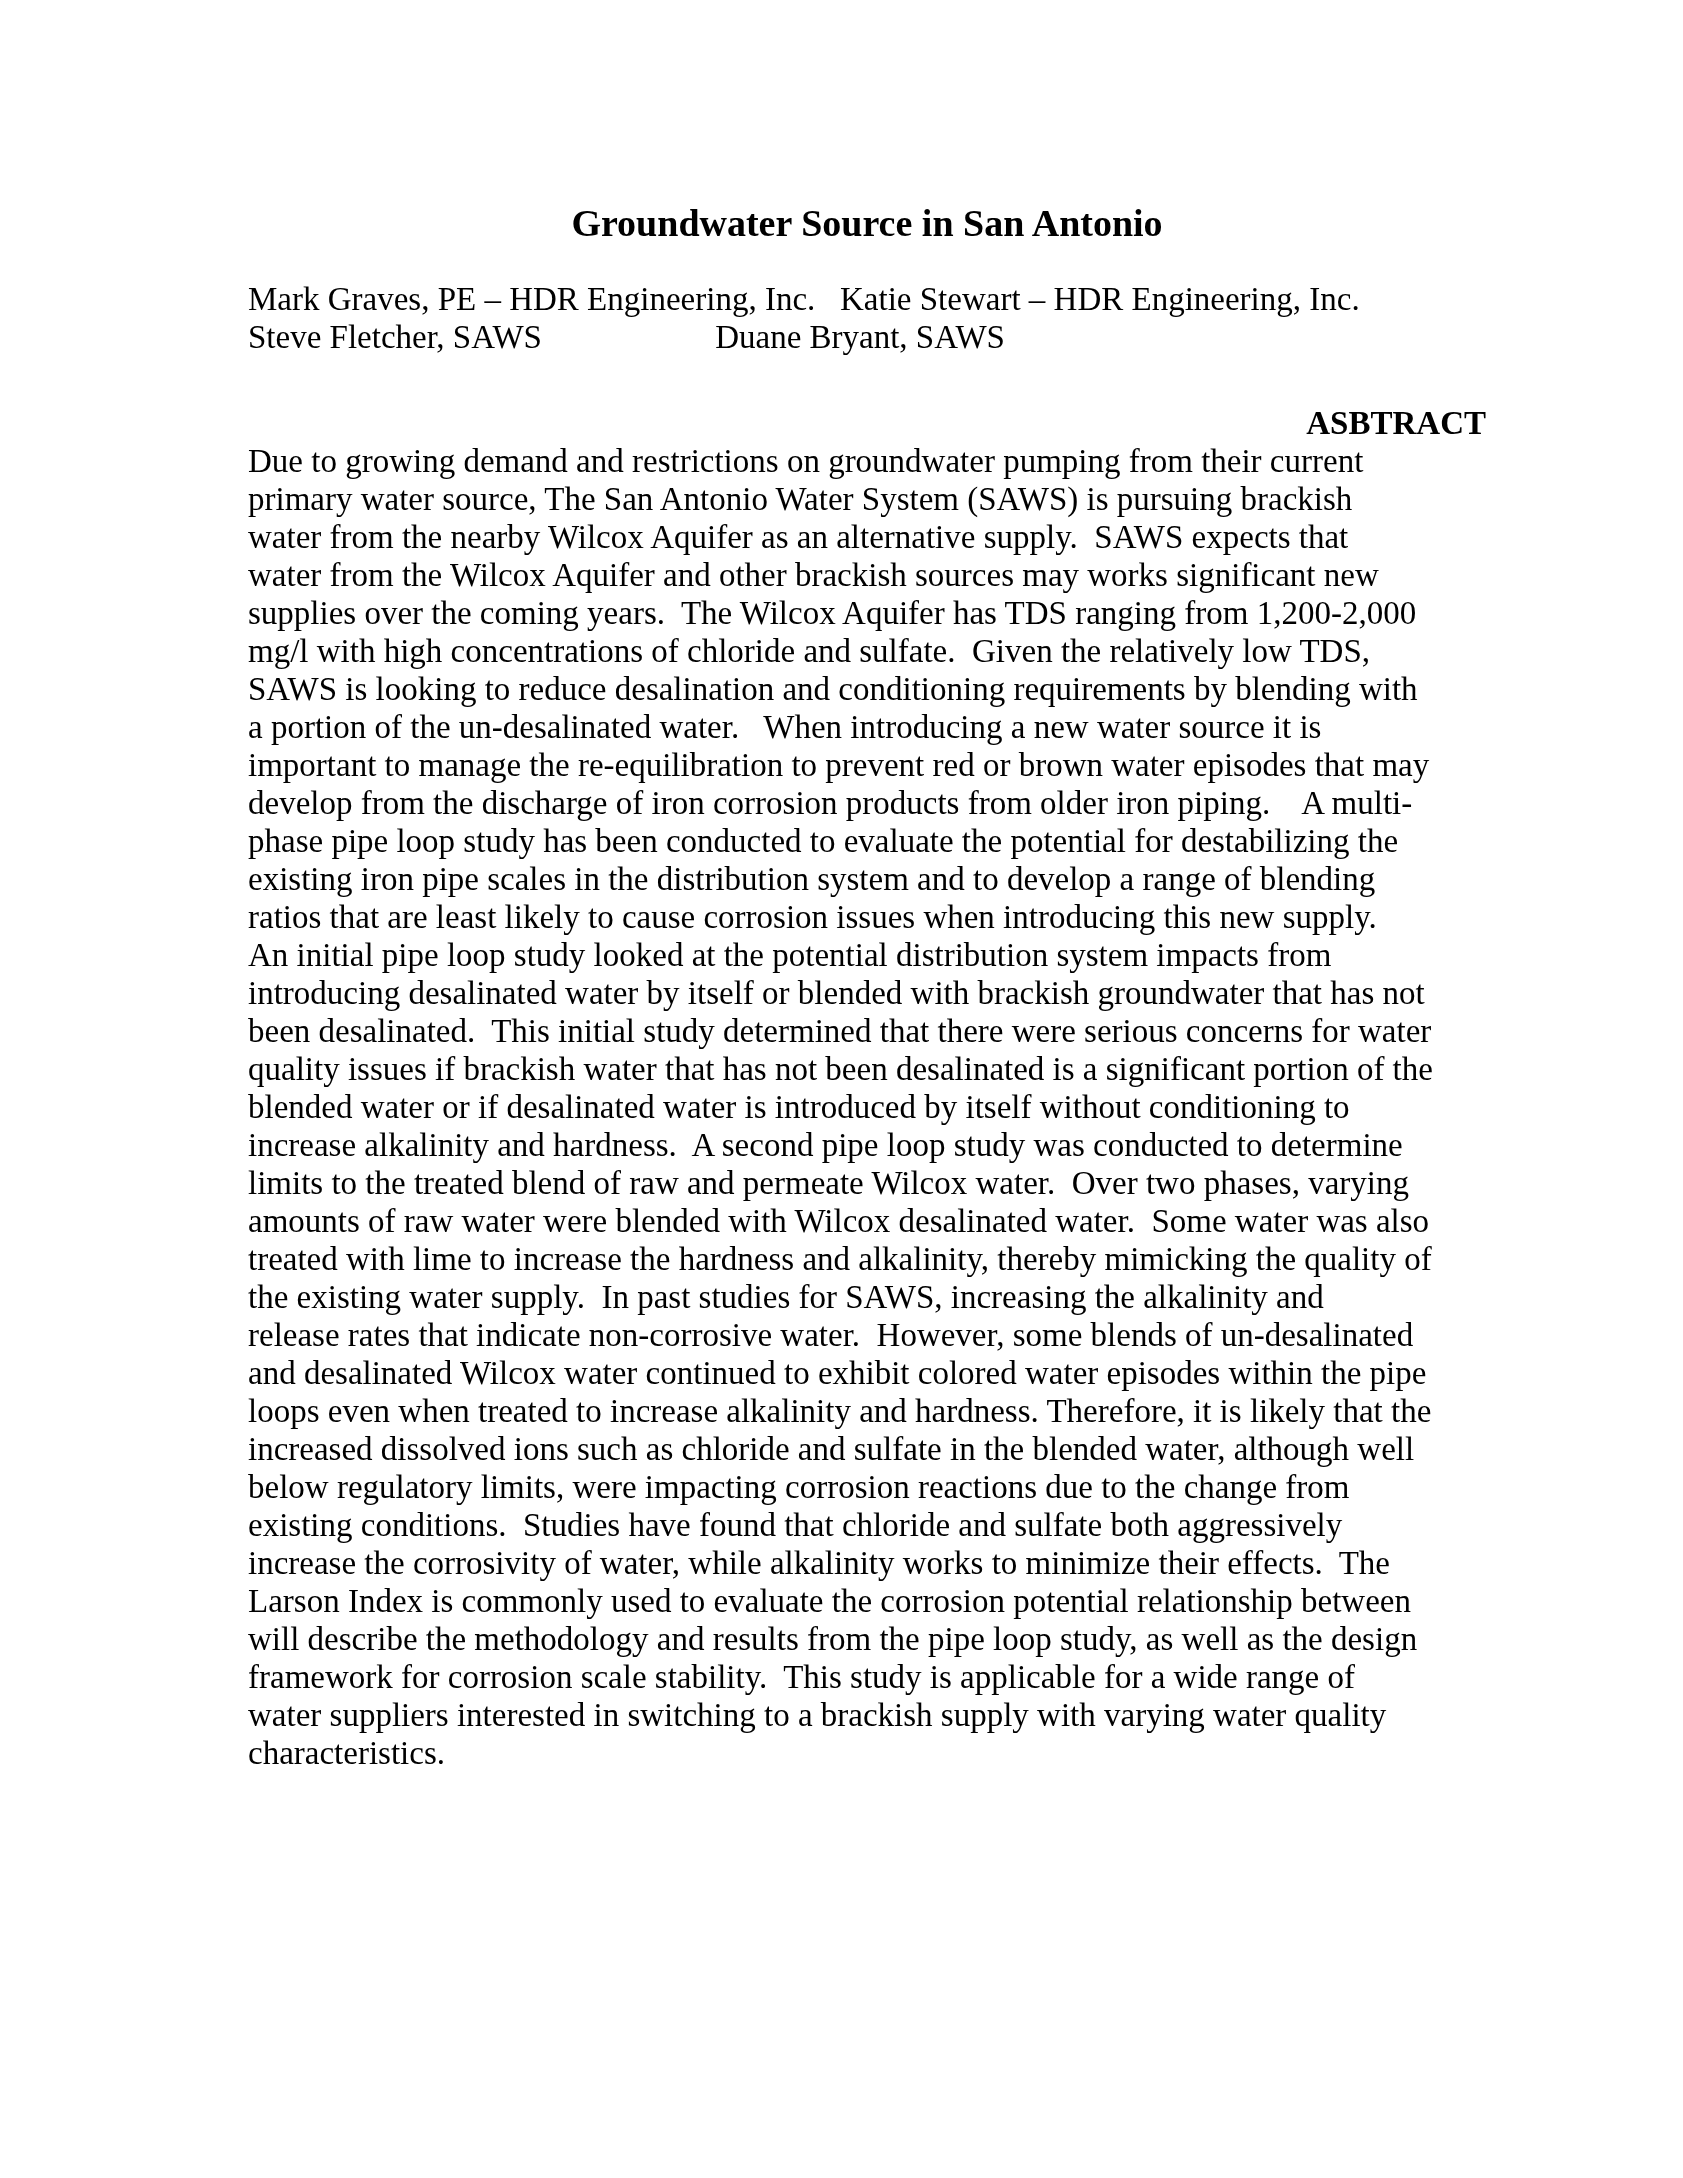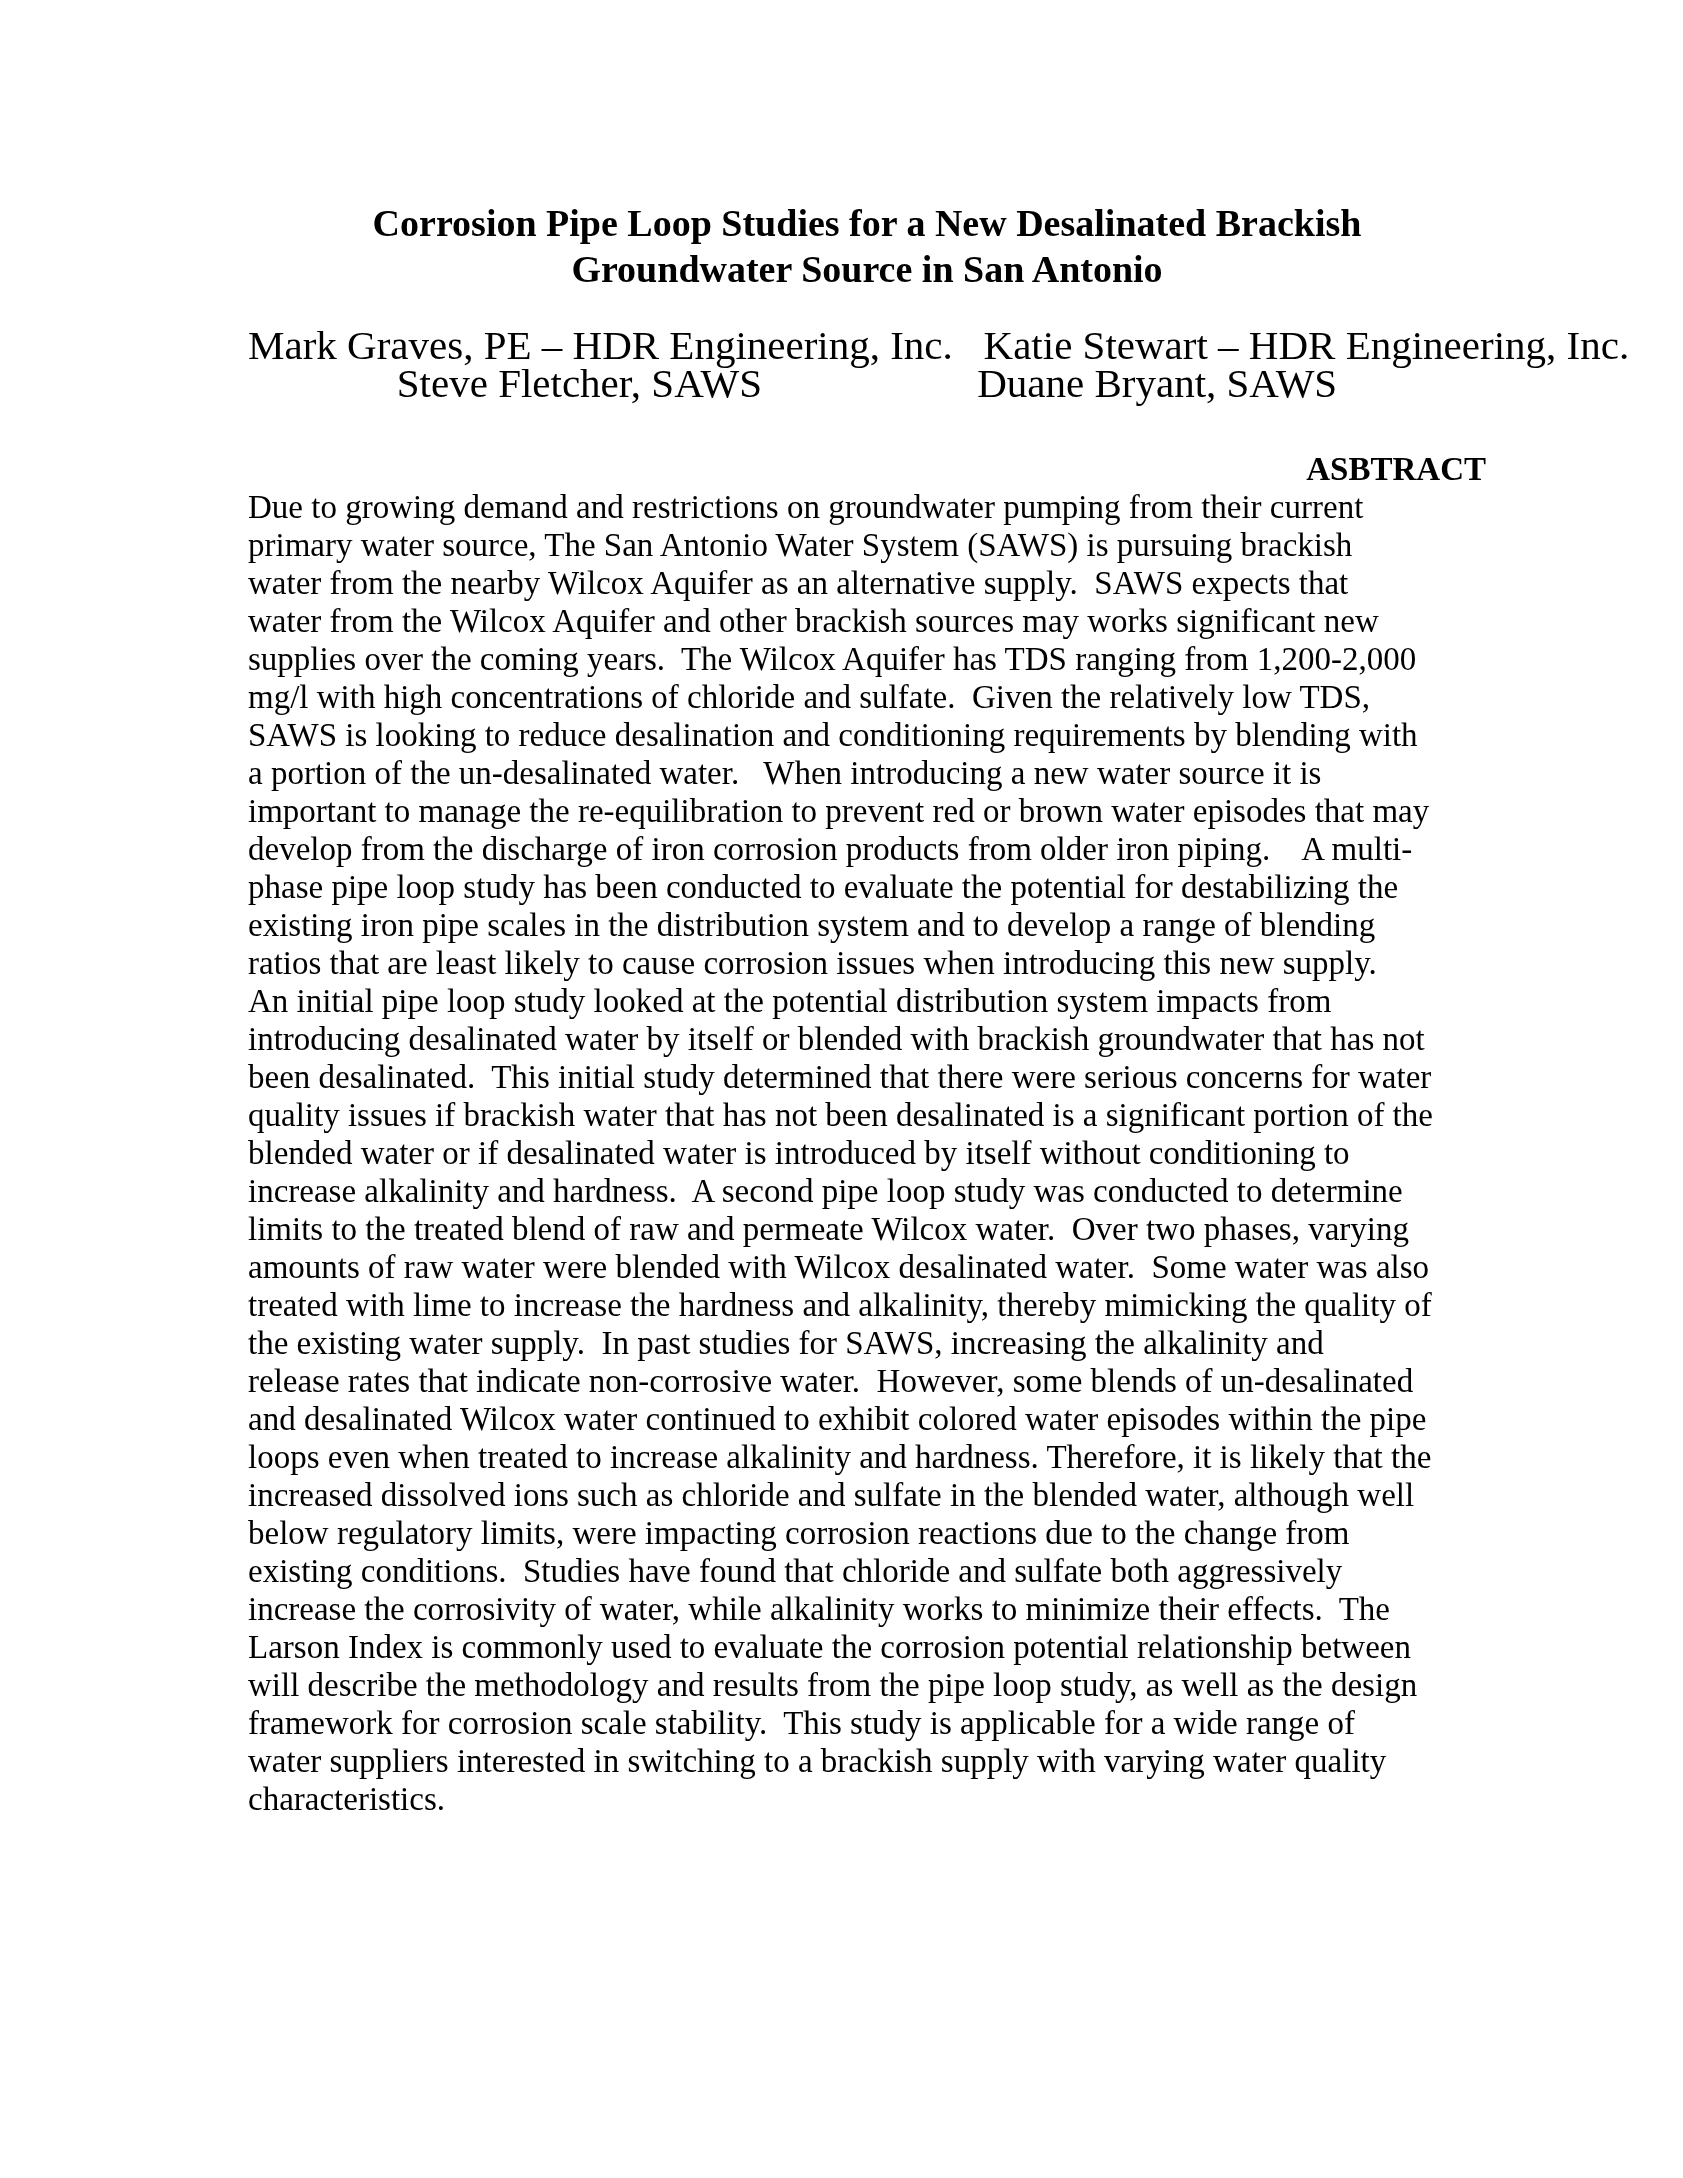--- a/index.html
+++ b/index.html
@@ -23,22 +23,21 @@
     width: 1238px;
   }
   .title-block {
     text-align: center;
     font-weight: bold;
     font-size: 38px;
     line-height: 46px;
   }
   .authors-block {
     margin-top: 34px;
-    text-align: center;
-    font-size: 41px;
+    font-size: 33px;
     line-height: 38px;
   }
   .author-line { white-space: pre; }
   .abstract-section { margin-top: 48px; }
   .abstract-heading {
     font-weight: bold;
     font-size: 33px;
     line-height: 38px;
     text-align: right;
   }
@@ -48,21 +47,20 @@
     white-space: pre;
   }
 </style>
 </head>
 <body>
 
 <div class="page">
   <div class="content">
 
     <div class="title-block">
-      <div>Corrosion Pipe Loop Studies for a New Desalinated Brackish</div>
       <div>Groundwater Source in San Antonio</div>
     </div>
 
     <div class="authors-block">
       <div class="author-line">Mark Graves, PE – HDR Engineering, Inc.   Katie Stewart – HDR Engineering, Inc.</div>
       <div class="author-line">Steve Fletcher, SAWS                     Duane Bryant, SAWS</div>
     </div>
 
     <div class="abstract-section">
       <div class="abstract-heading">ASBTRACT</div>

